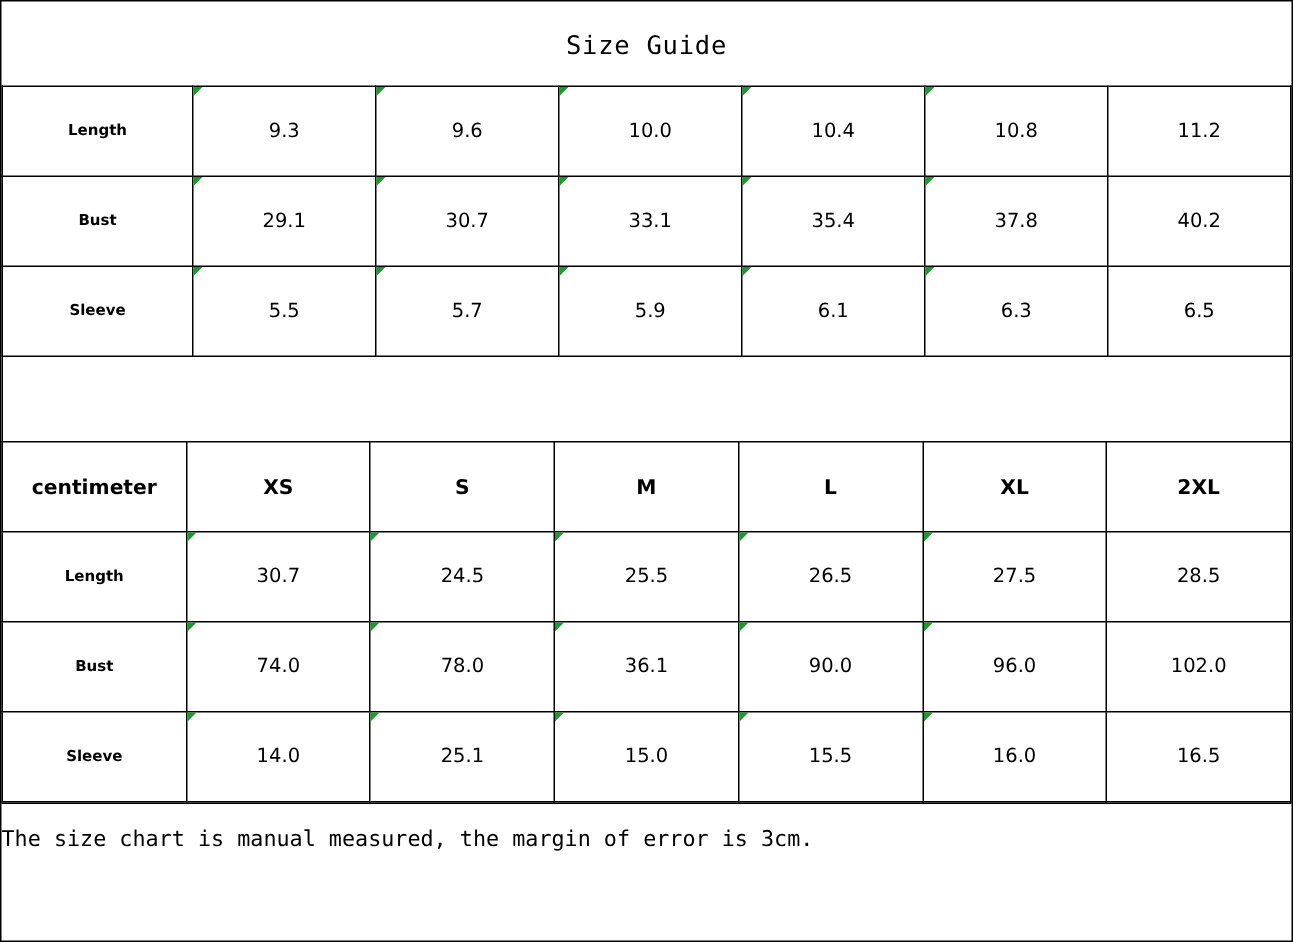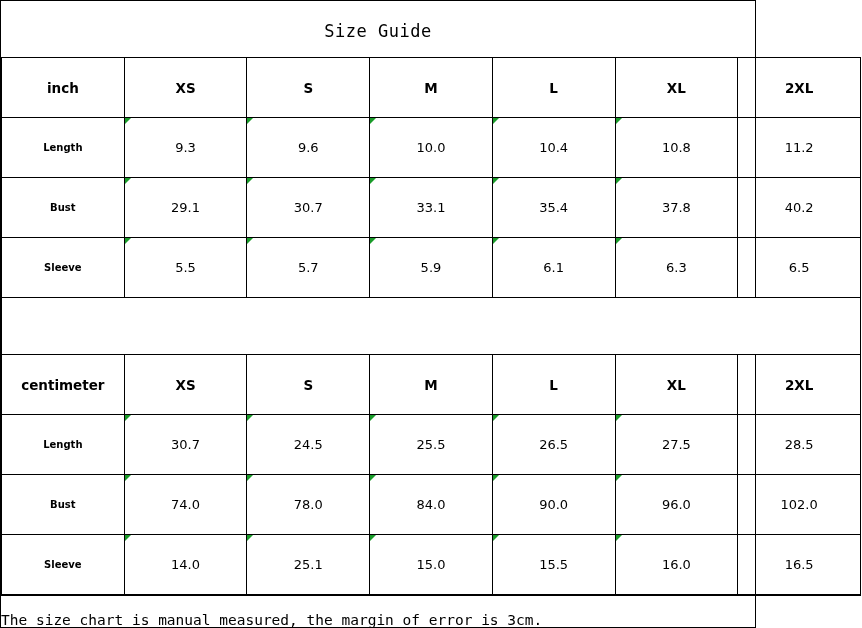--- a/index.html
+++ b/index.html
@@ -9,21 +9,21 @@
   body {
     width: 862px;
     height: 628px;
     background: #ffffff;
     font-family: "DejaVu Sans Mono", monospace;
     color: #000000;
     overflow: hidden;
   }
   .page {
     position: relative;
-    width: 756px;
+    width: 862px;
     height: 628px;
     box-sizing: border-box;
     border: 1px solid #000000;
   }
   .title {
     text-align: center;
     font-size: 17px;
     letter-spacing: 0.5px;
     padding-top: 20px;
     padding-bottom: 16px;
@@ -89,29 +89,20 @@
 <body>
 
 <div class="page">
 
   <div class="title">Size Guide</div>
 
   <div class="block">
     <table class="size-table">
       <tbody>
         <tr>
-          <td class="unit">inch</td>
-          <td class="colhead">XS</td>
-          <td class="colhead">S</td>
-          <td class="colhead">M</td>
-          <td class="colhead">L</td>
-          <td class="colhead">XL</td>
-          <td class="colhead">2XL</td>
-        </tr>
-        <tr>
           <td class="rowhead">Length</td>
           <td class="mark">9.3</td>
           <td class="mark">9.6</td>
           <td class="mark">10.0</td>
           <td class="mark">10.4</td>
           <td class="mark">10.8</td>
           <td>11.2</td>
         </tr>
         <tr>
           <td class="rowhead">Bust</td>
@@ -155,21 +146,21 @@
           <td class="mark">24.5</td>
           <td class="mark">25.5</td>
           <td class="mark">26.5</td>
           <td class="mark">27.5</td>
           <td>28.5</td>
         </tr>
         <tr>
           <td class="rowhead">Bust</td>
           <td class="mark">74.0</td>
           <td class="mark">78.0</td>
-          <td class="mark">84.0</td>
+          <td class="mark">36.1</td>
           <td class="mark">90.0</td>
           <td class="mark">96.0</td>
           <td>102.0</td>
         </tr>
         <tr>
           <td class="rowhead">Sleeve</td>
           <td class="mark">14.0</td>
           <td class="mark">25.1</td>
           <td class="mark">15.0</td>
           <td class="mark">15.5</td>

